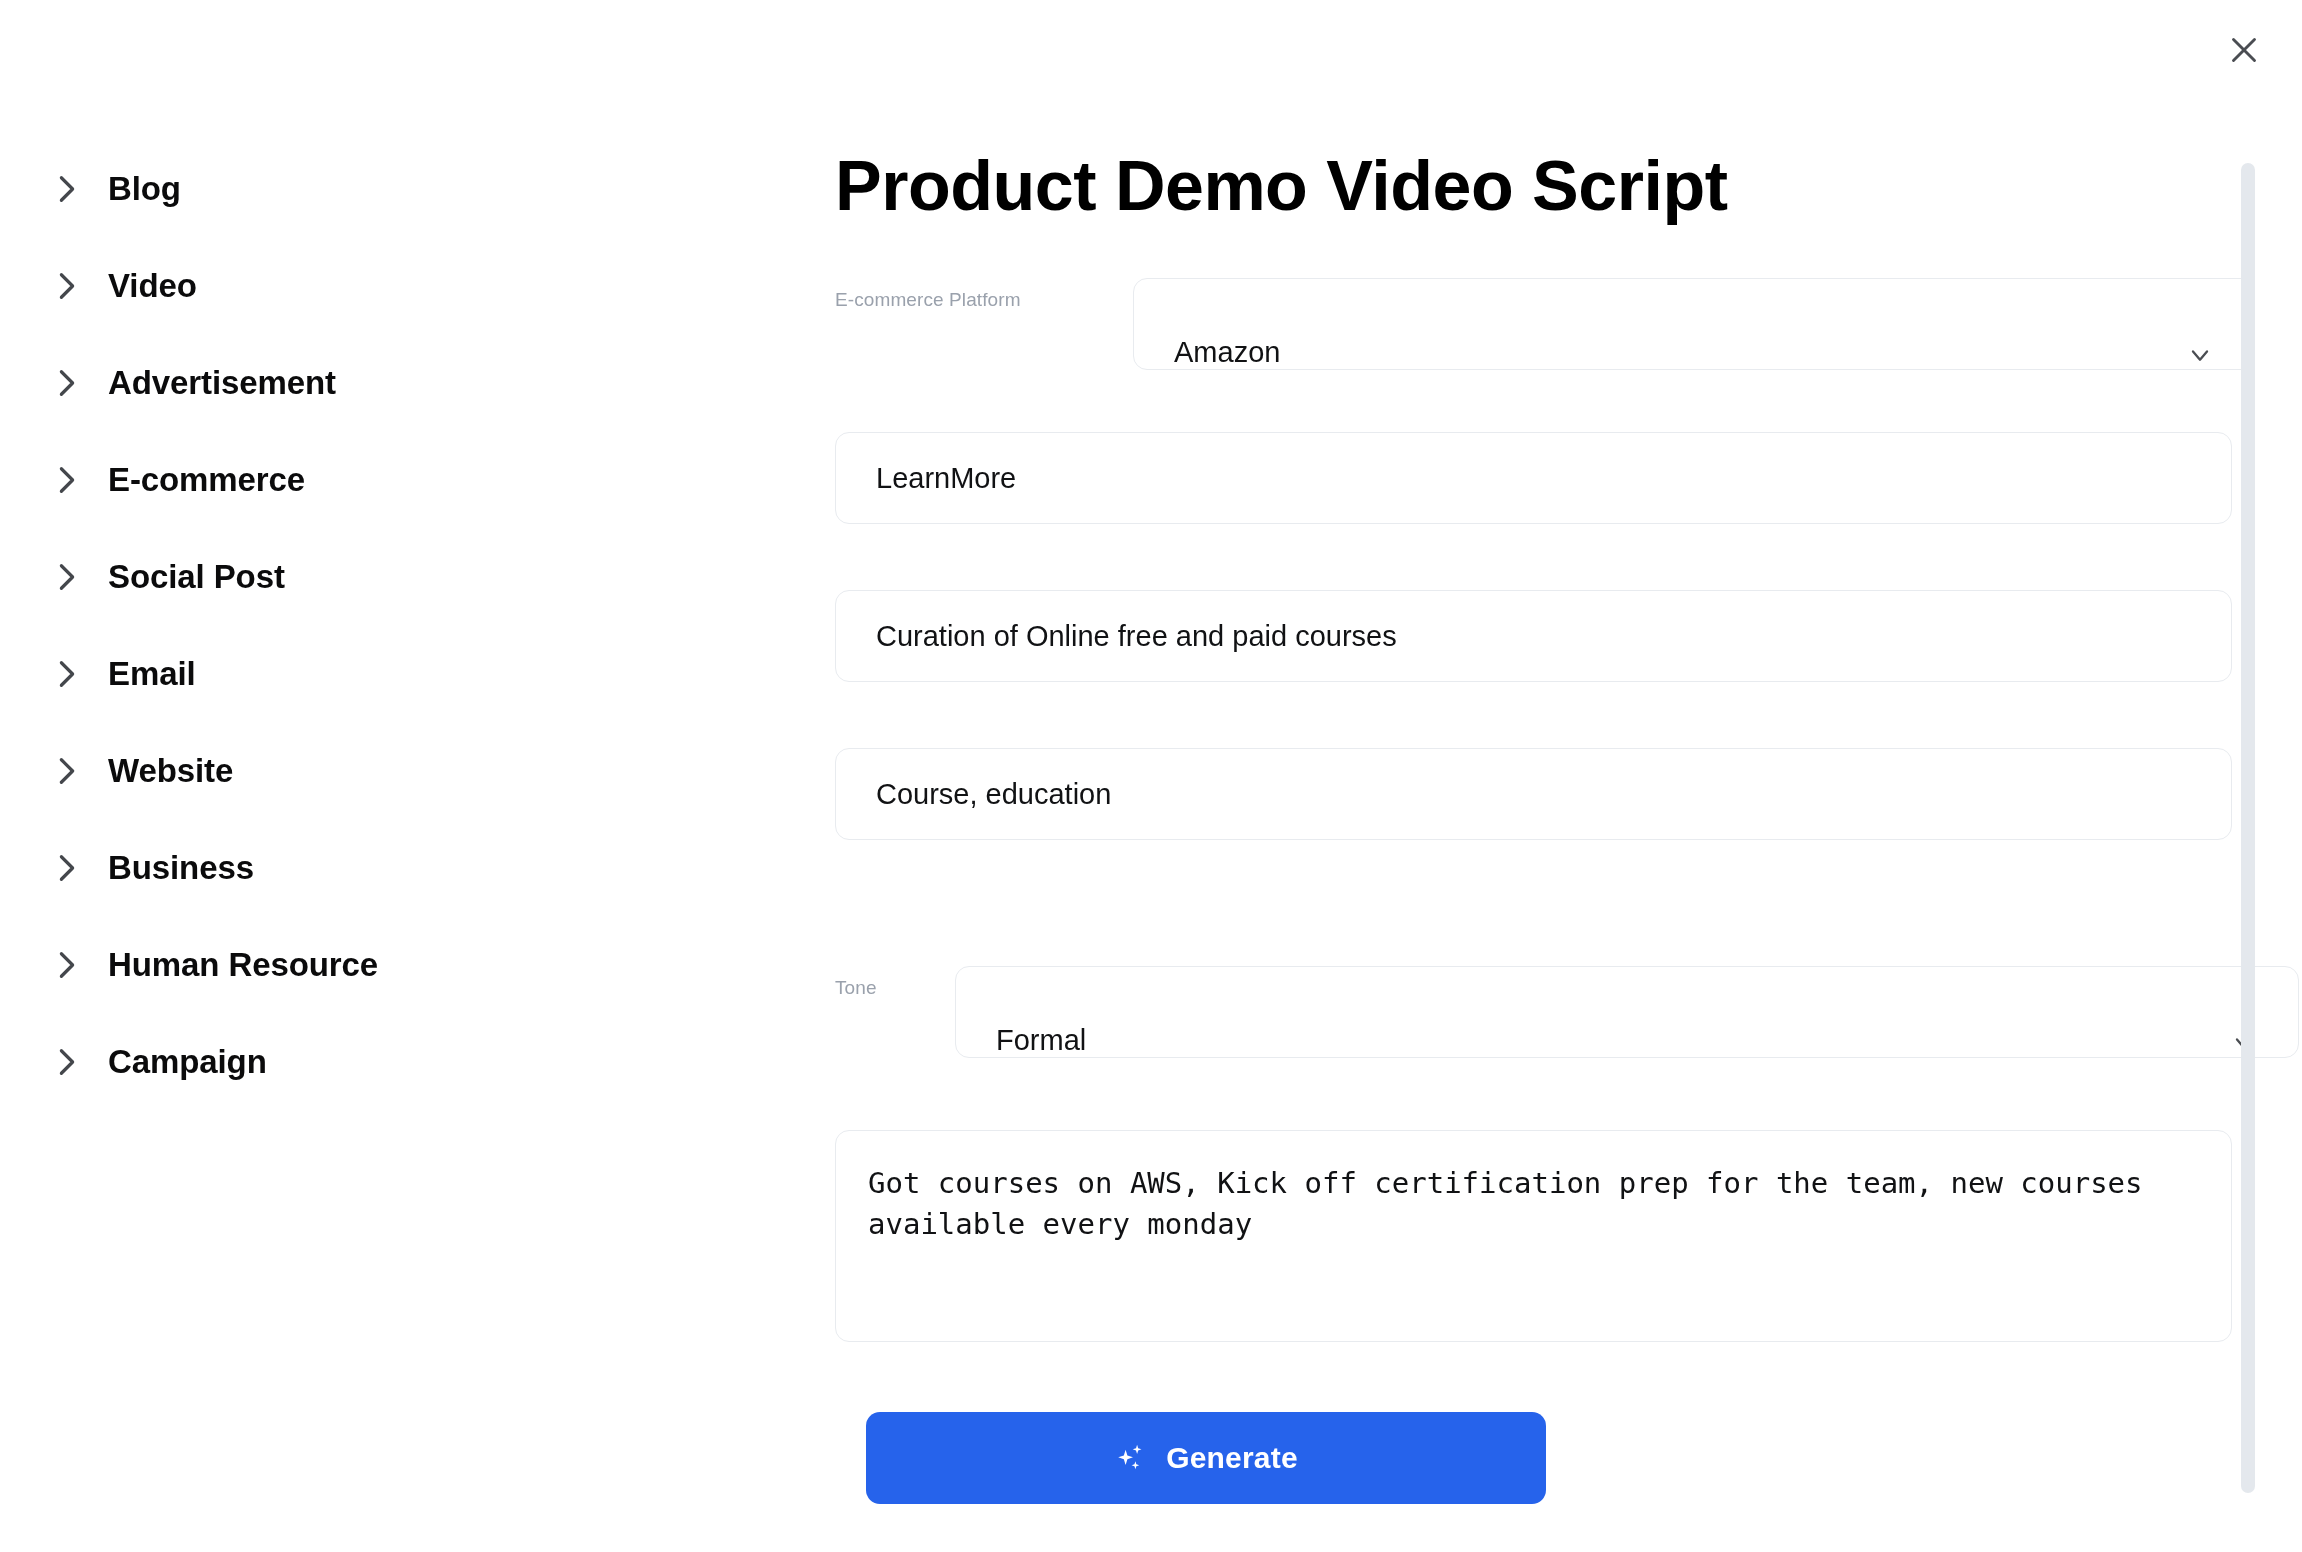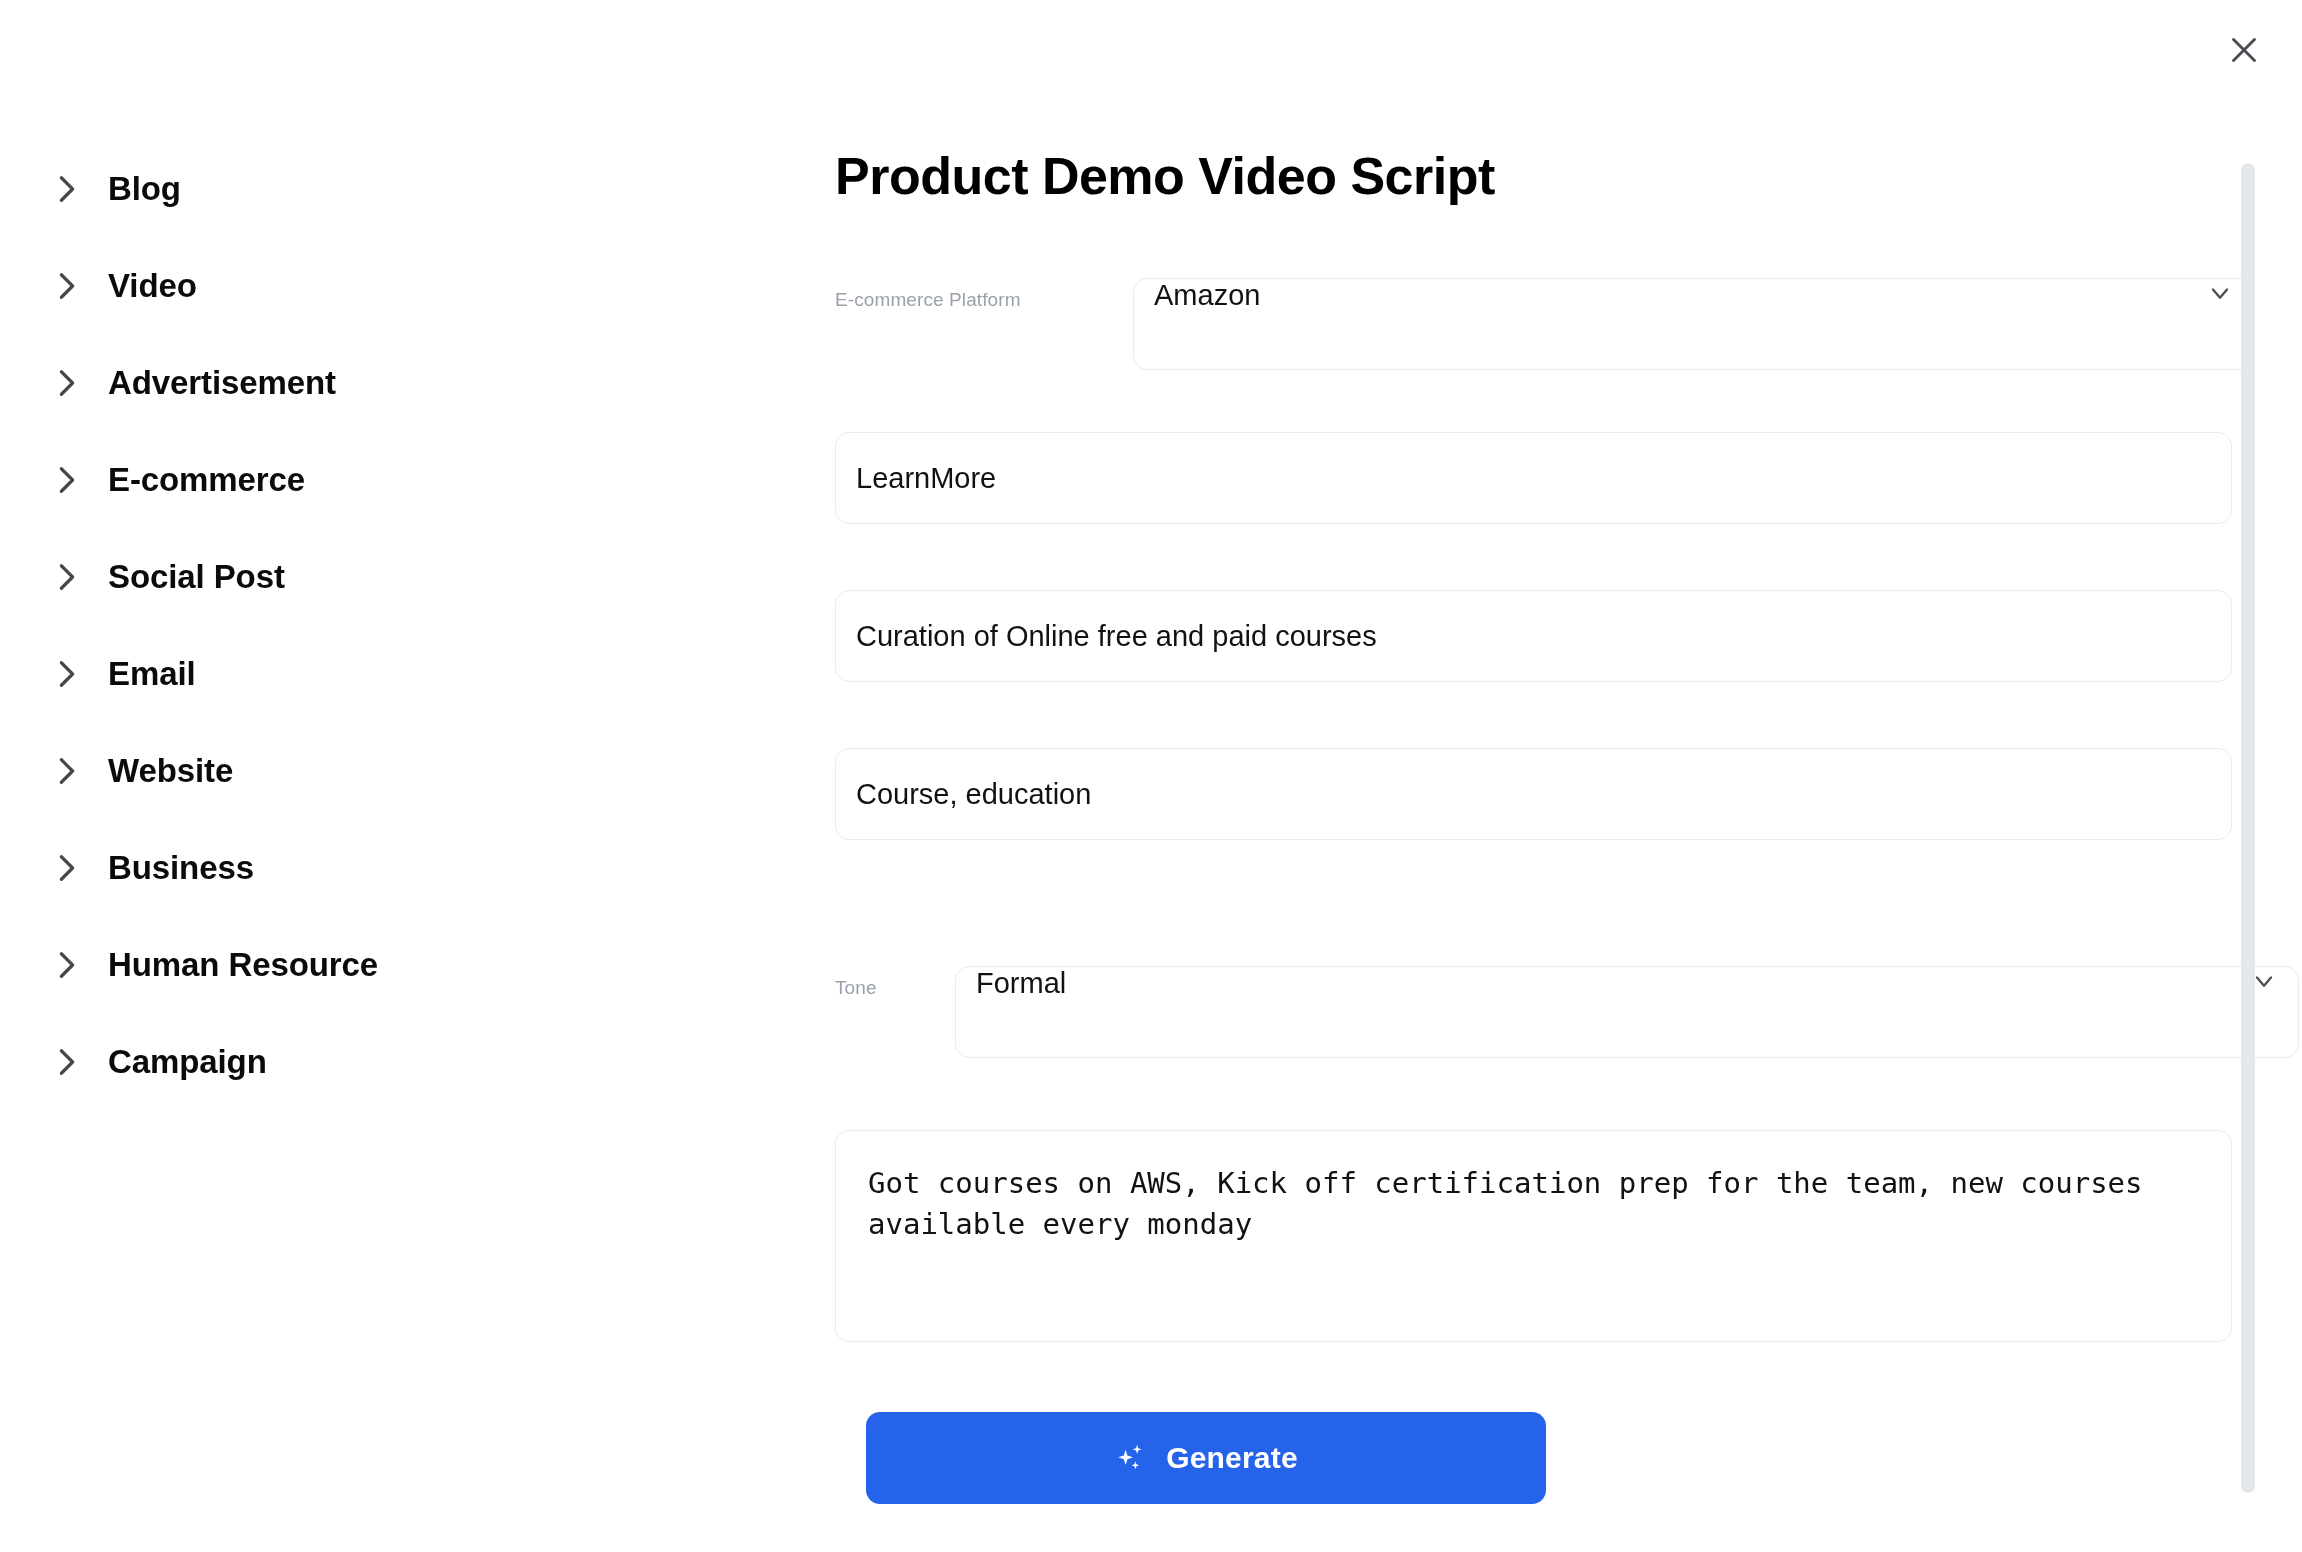--- a/index.html
+++ b/index.html
@@ -74,38 +74,38 @@
     left: 835px;
     top: 0;
     width: 1467px;
     height: 1552px;
   }
 
   .page-title {
     position: absolute;
     left: 0;
     top: 148px;
-    font-size: 52px;
+    font-size: 70px;
     font-weight: 700;
     color: #000000;
     letter-spacing: -0.5px;
     line-height: 1.1;
     white-space: nowrap;
   }
 
   
   .control {
     background: #ffffff;
     border: 1.5px solid #e8ebef;
     border-radius: 14px;
     display: flex;
-    align-items: flex-start;
+    align-items: flex-end;
     font-size: 29px;
     color: #111214;
-    padding: 0 20px;
+    padding: 0 40px;
   }
 
   .field-label {
     position: absolute;
     font-size: 19px;
     color: #9aa1ac;
     line-height: 1.28;
     letter-spacing: 0.1px;
   }
 

